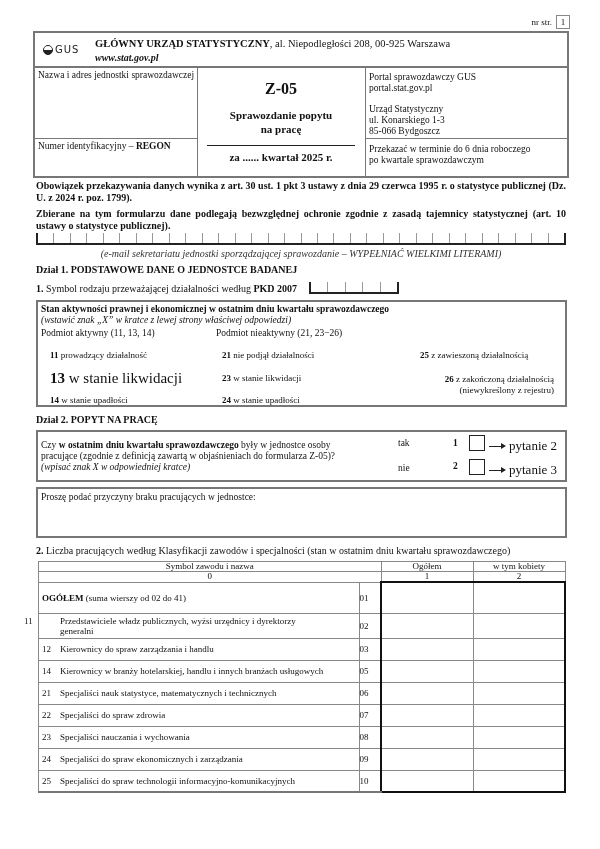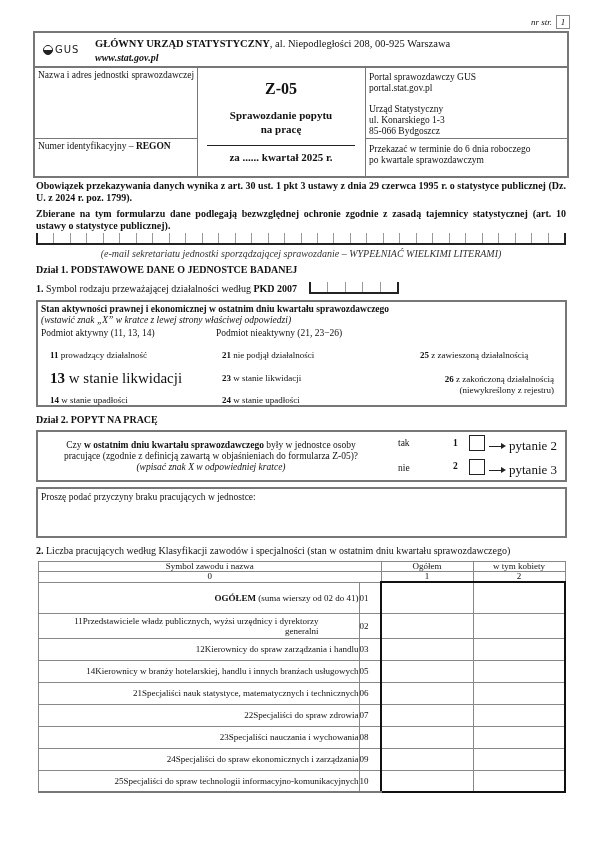--- a/index.html
+++ b/index.html
@@ -2,21 +2,21 @@
 <html><head>
 <meta charset="utf-8">
 <style>
   * { box-sizing: border-box; margin: 0; padding: 0; }
   html, body { width: 600px; height: 849px; background: #ffffff; overflow: hidden; }
   body { font-family: "Liberation Serif", serif; color: #111; font-size: 10px; position: relative; }
   .b { font-weight: bold; }
   .i { font-style: italic; }
 
   
-  .page-no { position: absolute; top: 15px; right: 30px; display: flex; align-items: center; gap: 4px; font-size: 9px; font-style: italic; }
+  .page-no { position: absolute; top: 15px; right: 30px; display: flex; align-items: center; gap: 4px; font-size: 9px; }
   .page-no .box { border: 1px solid #888; width: 14px; height: 14px; text-align: center; line-height: 12px; font-size: 9px; }
 
   
   .header { position: absolute; left: 33px; top: 31px; width: 536px; height: 36px; border: 2px solid #777; border-bottom: 1px solid #777; }
   .logo { position: absolute; left: 8px; top: 11px; display: flex; align-items: center; gap: 2px; }
   .logo .circ { width: 10px; height: 10px; border-radius: 50%; background: #222; border: 1px solid #222; position: relative; overflow: hidden; }
   .logo .circ::after { content: ""; position: absolute; left: 0; top: 0; width: 10px; height: 4px; background: #fff; }
   .logo .txt { font-family: "DejaVu Sans", sans-serif; font-size: 10px; letter-spacing: 1px; color: #222; }
   .hdr-line1 { position: absolute; left: 60px; top: 5px; font-size: 10.5px; }
   .hdr-line2 { position: absolute; left: 60px; top: 19px; font-size: 10px; font-weight: bold; font-style: italic; }
@@ -43,21 +43,21 @@
   .panel { position: absolute; left: 36px; width: 531px; border: 2px solid #777; }
   .panel .t { position: absolute; font-size: 9.5px; line-height: 11px; }
 
   .checkbox { position: absolute; width: 16px; height: 16px; border: 1px solid #222; background: #fff; }
   .arrow { position: absolute; font-size: 13px; display: flex; align-items: center; }
   .arrow .ln { width: 12px; height: 1px; background: #222; }
   .arrow .hd { width: 0; height: 0; border-top: 3px solid transparent; border-bottom: 3px solid transparent; border-left: 5px solid #222; margin-right: 3px; }
 
   
   table.occ { position: absolute; left: 38px; top: 561px; width: 528px; border-collapse: collapse; font-size: 9px; }
-  table.occ td, table.occ th { border: 1px solid #888; font-weight: normal; text-align: right; }
+  table.occ td, table.occ th { border: 1px solid #888; font-weight: normal; }
   table.occ th { height: 10px; line-height: 9px; font-size: 9px; text-align: center; }
   table.occ td.name { padding-left: 3px; line-height: 10px; }
   table.occ td.code { text-align: left; width: 22px; }
   table.occ td.val { width: 92px; }
   table.occ td.val1 { border-left: 2px solid #111; }
   table.occ td.val2 { border-right: 2px solid #111; }
   table.occ tr.first td.val { border-top: 2px solid #111; }
   table.occ tr.last td.val { border-bottom: 2px solid #111; }
   table.occ tr.last td.name, table.occ tr.last td.code { border-bottom: 2px solid #777; }
   table.occ .num { display: inline-block; width: 18px; }
@@ -186,21 +186,21 @@
 
   <div class="t" style="left:382px; top:48px; font-size:9px;"><span class="b">25</span><span> z zawieszoną działalnością</span></div>
   <div class="t" style="left:346px; top:64px; font-size:9px; text-align:right; width:170px;margin-top:8px;">
     <div><span class="b">26</span><span> z zakończoną działalnością</span></div>
     <div style="margin-left:-20px;">(niewykreślony z rejestru)</div>
   </div>
 </div>
 
 <div class="section-title" style="top:414px;">Dział 2. POPYT NA PRACĘ</div>
 
-<div class="panel" style="top:430px; height:52px;text-align:center;">
+<div class="panel" style="top:430px; height:52px;">
   <div class="t" style="left:3px; top:8px; width:340px;">
     <div><span>Czy </span><span class="b">w ostatnim dniu kwartału sprawozdawczego</span><span> były w jednostce osoby</span></div>
     <div>pracujące (zgodnie z definicją zawartą w objaśnieniach do formularza Z-05)?</div>
     <div class="i">(wpisać znak X w odpowiedniej kratce)</div>
   </div>
 
   <div class="t" style="left:360px; top:6px;">tak</div>
   <div class="t b" style="left:415px; top:6px;">1</div>
   <div class="checkbox" style="left:431px; top:3px;"></div>
   <div class="arrow" style="left:451px; top:6px;">

